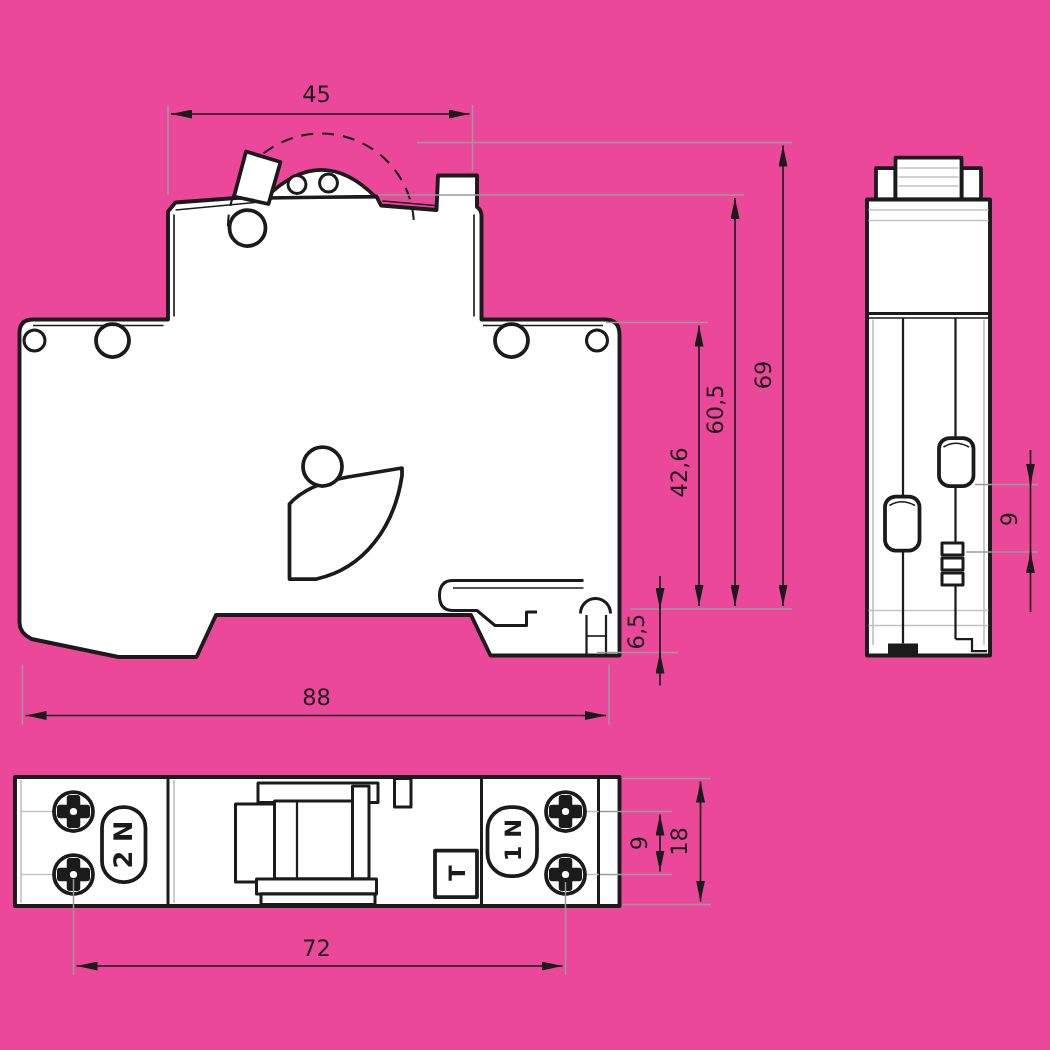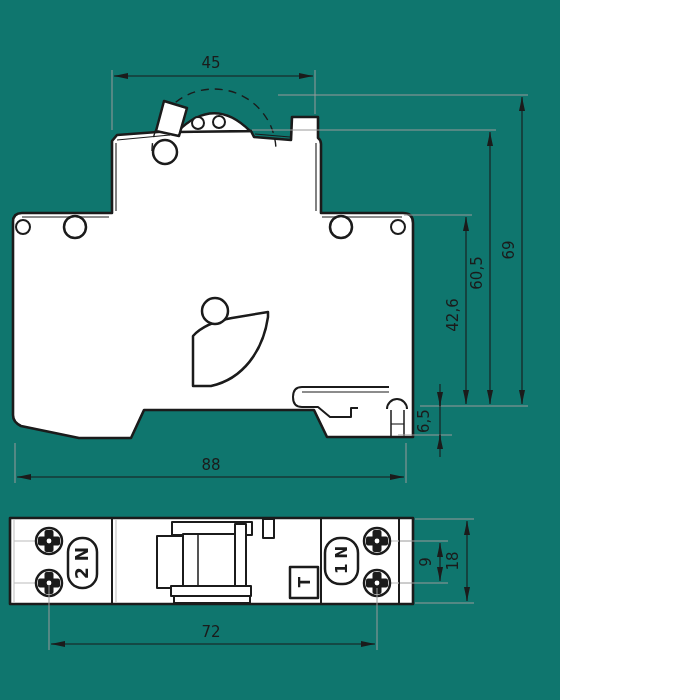--- a/index.html
+++ b/index.html
@@ -1,16 +1,16 @@
 <!DOCTYPE html>
 <html><head>
 <meta charset="utf-8">
 <style>
   html,body{margin:0;padding:0;background:#fff;}
-  .page{width:560px;height:700px;background:#0f766e;position:relative;overflow:hidden;}
+  .page{width:700px;height:700px;background:#ec4899;position:relative;overflow:hidden;}
   svg{display:block;}
   
   .outline{fill:#fff;stroke:#1b1b1b;stroke-width:2.6;stroke-linejoin:round;stroke-linecap:round;}
   .s25f{fill:#fff;stroke:#1b1b1b;stroke-width:2.5;stroke-linejoin:round;}
   .s2{fill:none;stroke:#1b1b1b;stroke-width:2;stroke-linejoin:round;}
   .s2f{fill:#fff;stroke:#1b1b1b;stroke-width:2;stroke-linejoin:round;}
   .s15{fill:none;stroke:#1b1b1b;stroke-width:1.5;}
   .thin{fill:none;stroke:#1b1b1b;stroke-width:1.1;}
   .ext{fill:none;stroke:#9a9a9a;stroke-width:1;}
   .lt{fill:none;stroke:#c2c2c2;stroke-width:1.1;}

